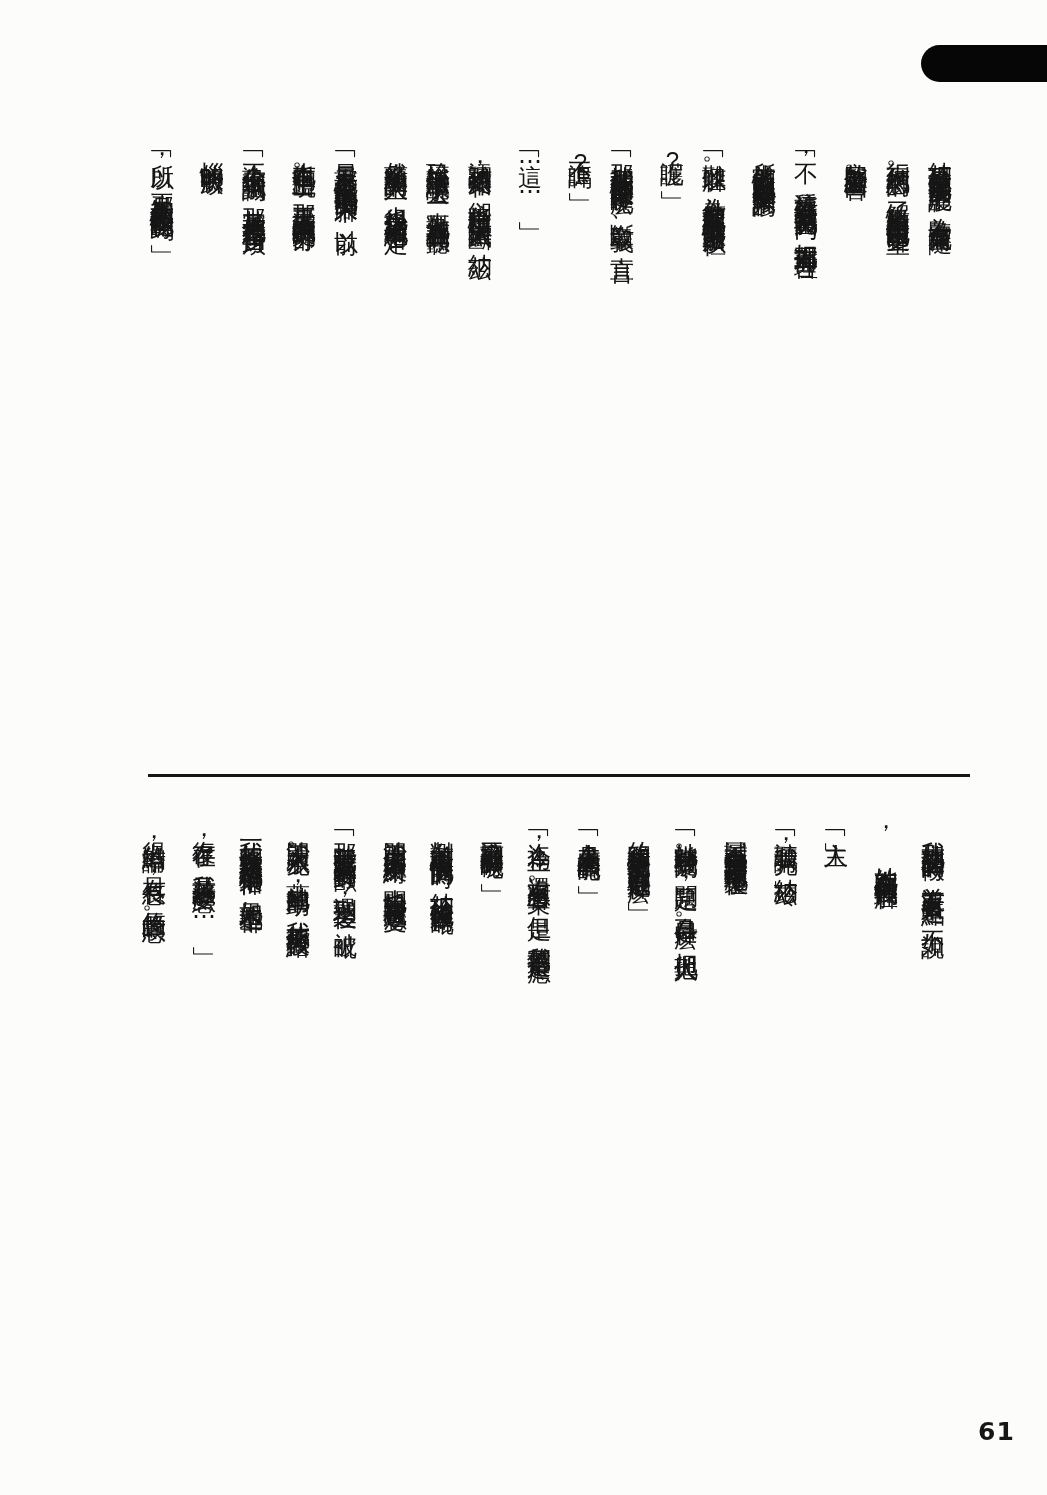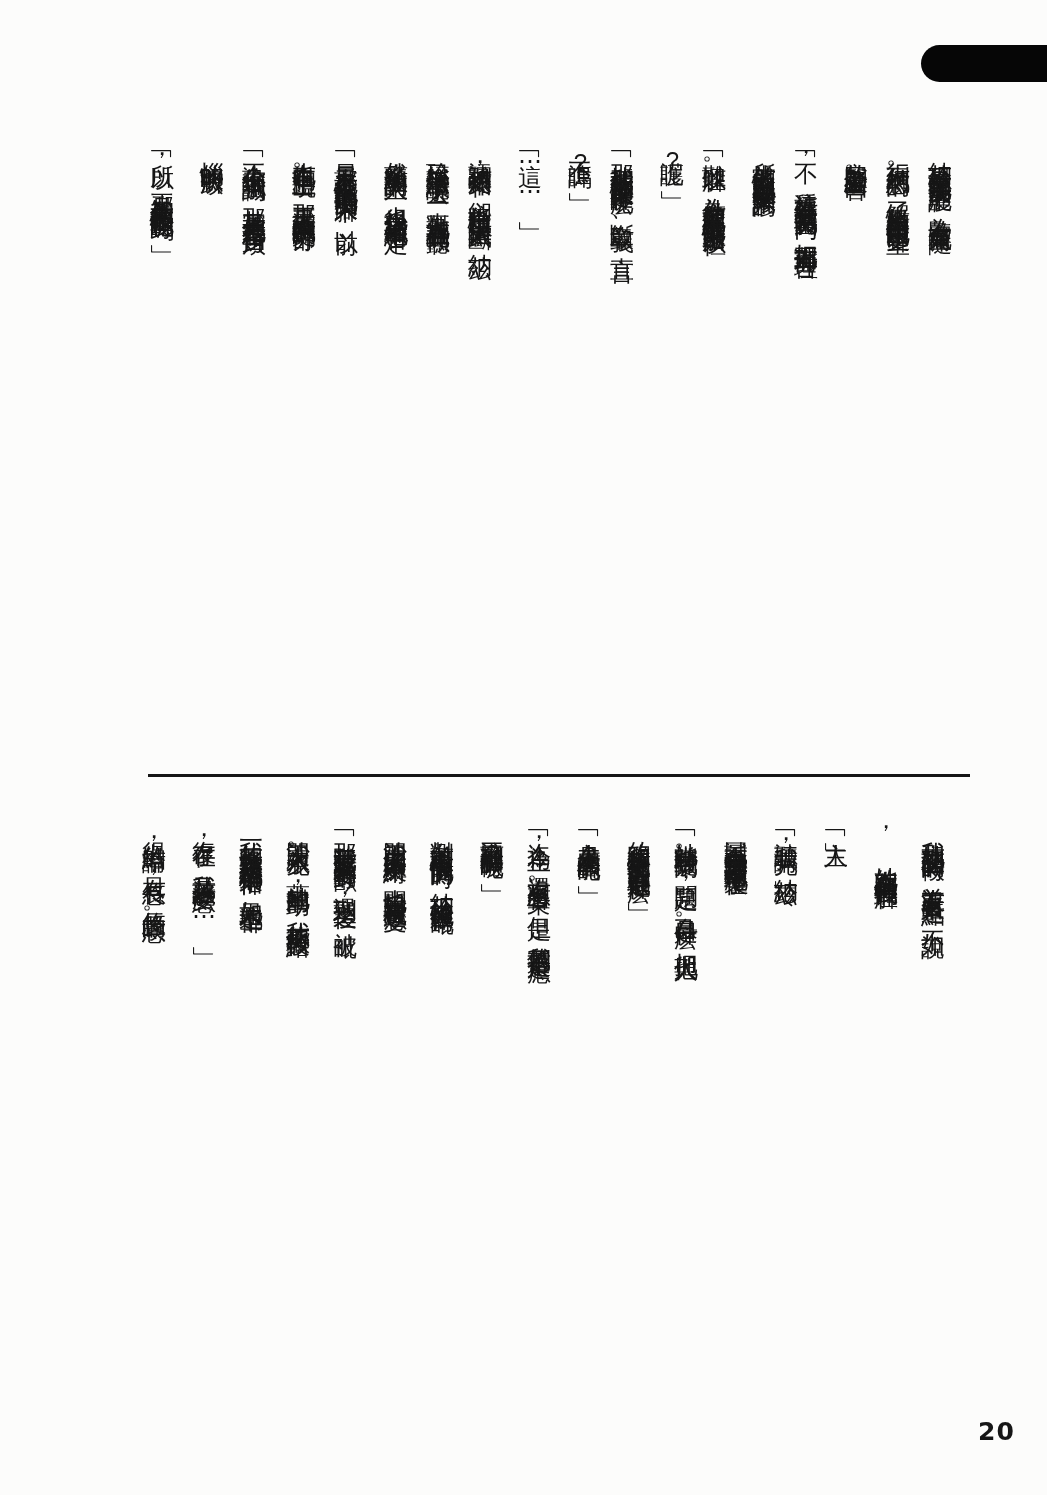--- a/index.html
+++ b/index.html
@@ -158,14 +158,14 @@
         <div class="col">「那時我還是襲擊人類為食的野獸，遇到聖之後，被毗</div>
         <div class="col">沙門天大人赦免了。藉由她的幫助，我才能傳播教授給</div>
         <div class="col">我的每一條教義來給這幻想鄉帶來信仰。如果這些都不</div>
         <div class="col">復存在了，我又該是什麽姿態⋯⋯」</div>
       </div>
       <div class="para">
         <div class="col">得出的結論，只有悠長，悠長的嘆息。</div>
       </div>
     </div>
 
-  <div class="page-number">20</div>
+  <div class="page-number">61</div>
 </div>
 
 </body></html>

